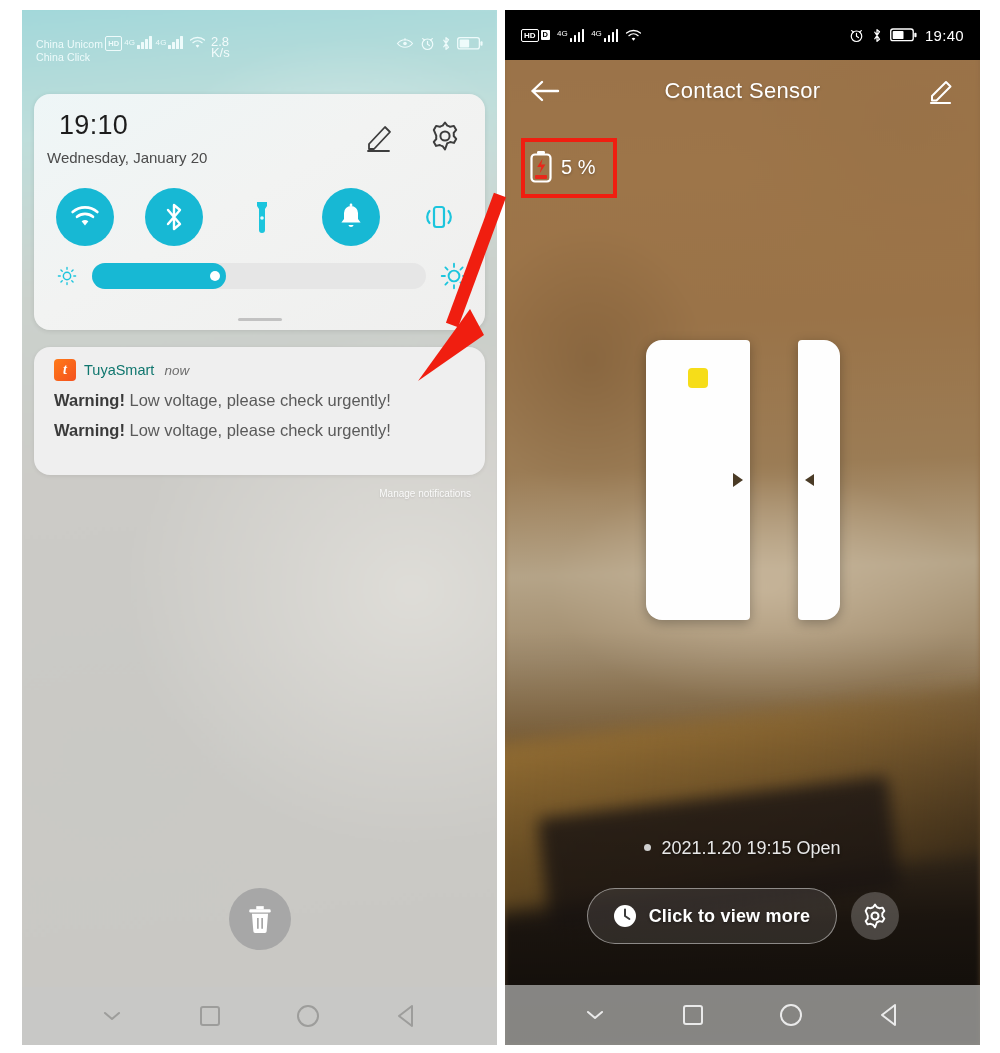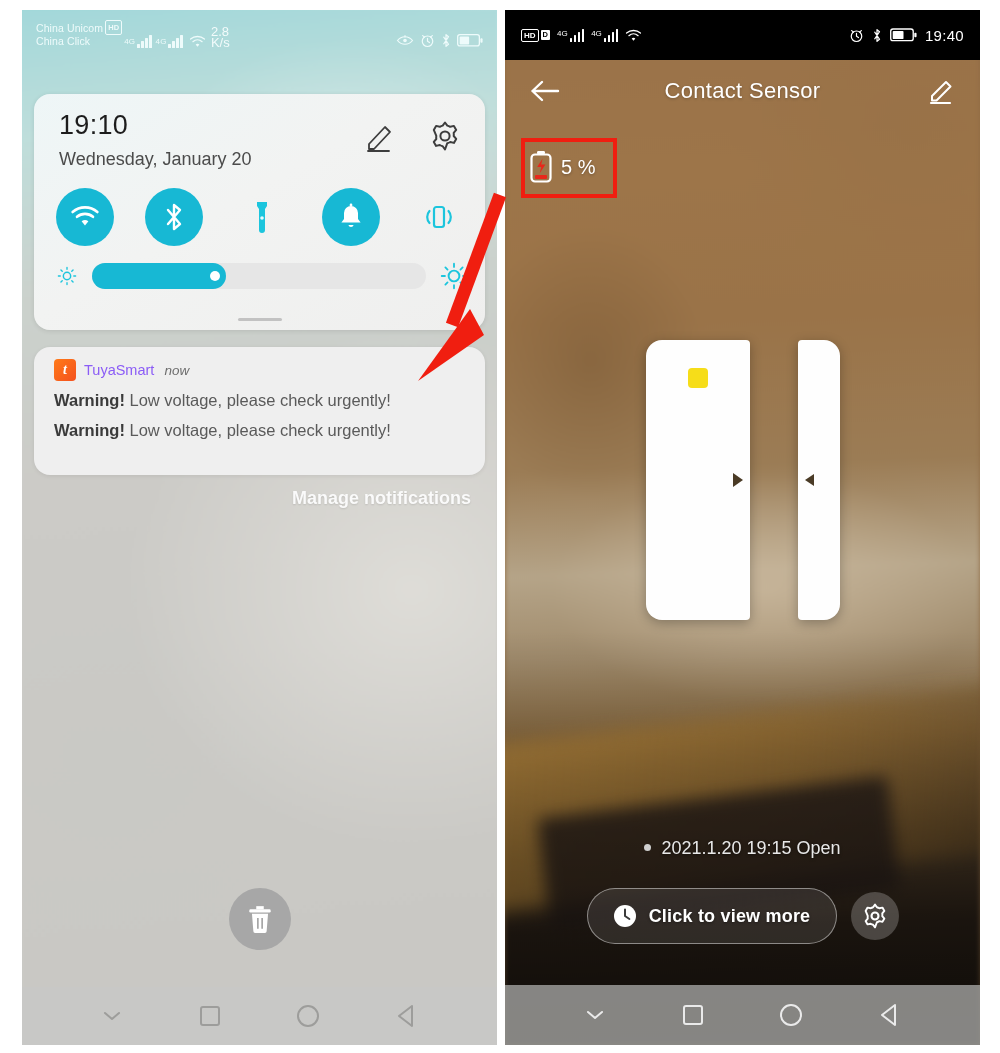--- a/index.html
+++ b/index.html
@@ -23,22 +23,22 @@
     background:
       radial-gradient(ellipse 300px 220px at 68% 16%, rgba(255,255,255,0.30), transparent 62%),
       radial-gradient(ellipse 420px 380px at 82% 56%, rgba(238,236,230,0.55), transparent 68%),
       radial-gradient(ellipse 340px 300px at 18% 72%, rgba(200,200,196,0.40), transparent 70%),
       linear-gradient(175deg, #a3d8da 0%, #bfdedb 12%, #cbd2cd 26%, #cccbc7 45%, #c9c8c4 100%);
     filter: blur(1px);
   }
 
   
   .statusbar-l {
-    position: absolute; left: 0; top: 0; width: 100%; height: 48px;
-    display: flex; align-items: flex-end; padding: 10px 14px;
+    position: absolute; left: 0; top: 16px; width: 100%; height: 48px;
+    display: flex; align-items: flex-start; padding: 10px 14px;
     color: #f2fbfb;
   }
   .carrier { font-size: 10.5px; line-height: 13px; color: #eefbfb; letter-spacing: .1px; }
   .carrier .hd {
     display: inline-block; border: 1px solid #eefbfb; border-radius: 2px;
     font-size: 7.5px; padding: 0 2px; vertical-align: 1.5px; margin-left: 2px; font-weight: bold;
   }
   .sigbars { display: flex; align-items: flex-end; gap: 1.5px; height: 13px; margin-left: 3px; }
   .sigbars i { display: block; width: 2.5px; background: #eefbfb; border-radius: .5px; }
   .sigbars i:nth-child(1){height:4px} .sigbars i:nth-child(2){height:7px}
@@ -49,21 +49,21 @@
   .sb-right-l { margin-left: auto; display: flex; align-items: center; gap: 6px; }
 
   
   .qs-panel {
     position: absolute; left: 12px; top: 84px; width: 451px; height: 236px;
     background: linear-gradient(150deg, #eef6f7 0%, #f2f3f2 45%, #efefee 100%);
     border-radius: 16px;
     box-shadow: 0 1px 5px rgba(0,0,0,0.10);
   }
   .qs-time { position: absolute; left: 25px; top: 16px; font-size: 27px; color: #1c1c1c; font-weight: 400; letter-spacing: .3px; }
-  .qs-date { position: absolute; left: 25px; top: 55px; font-size: 18px; color: #4b4b4b; }
+  .qs-date { position: absolute; left: 13px; top: 55px; font-size: 15px; color: #4b4b4b; }
   .qs-edit { position: absolute; right: 88px; top: 26px; width: 34px; height: 34px; }
   .qs-gear { position: absolute; right: 24px; top: 26px; width: 32px; height: 32px; }
 
   .qs-tiles { position: absolute; left: 22px; top: 94px; width: 412px; display: flex; align-items: center; justify-content: space-between; }
   .tile { width: 58px; height: 58px; display: flex; align-items: center; justify-content: center; }
   .tile.on { background: #17b8d4; border-radius: 50%; }
 
   .qs-slider-row { position: absolute; left: 22px; top: 168px; width: 412px; display: flex; align-items: center; gap: 14px; }
   .slider-track { flex: 1; height: 26px; background: #e6e6e6; border-radius: 13px; position: relative; }
   .slider-fill { position: absolute; left: 0; top: 0; height: 26px; width: 40%; background: #17b8d4; border-radius: 13px; }
@@ -76,25 +76,25 @@
     background: #efefef; border-radius: 16px; box-shadow: 0 1px 4px rgba(0,0,0,0.08);
   }
   .notif-head { display: flex; align-items: center; gap: 8px; padding: 12px 0 0 20px; }
   .tuya-icon {
     width: 22px; height: 22px; border-radius: 4px;
     background: linear-gradient(135deg, #ff7a18 0%, #f4511e 100%);
     display: flex; align-items: center; justify-content: center;
     color: #fff; font-size: 14px; font-weight: bold; font-style: italic;
     font-family: "Liberation Serif", serif; line-height: 1;
   }
-  .notif-app { font-size: 14.5px; color: #8b5cf6; }
+  .notif-app { font-size: 14.5px; color: #0f766e; }
   .notif-when { font-size: 13.5px; color: #6d6d6d; margin-left: 2px; font-style: italic; }
   .notif-line { font-size: 16.5px; color: #5a5a5a; padding-left: 20px; margin-top: 9px; line-height: 1.25; }
   .notif-line b { color: #3b3b3b; font-weight: bold; }
-  .manage { position: absolute; right: 26px; top: 478px; font-size: 18px; color: #fafafa; font-weight: bold; text-shadow: 0 1px 2px rgba(0,0,0,.12); }
+  .manage { position: absolute; right: 26px; top: 478px; font-size: 10px; color: #fafafa; font-weight: normal; text-shadow: 0 1px 2px rgba(0,0,0,.12); }
 
   .trash-btn {
     position: absolute; left: 50%; transform: translateX(-50%); top: 878px;
     width: 62px; height: 62px; border-radius: 50%; background: #a7a7a7;
     display: flex; align-items: center; justify-content: center;
   }
 
   
   .navbar-l {
     position: absolute; left: 0; bottom: 0; width: 100%; height: 58px;

